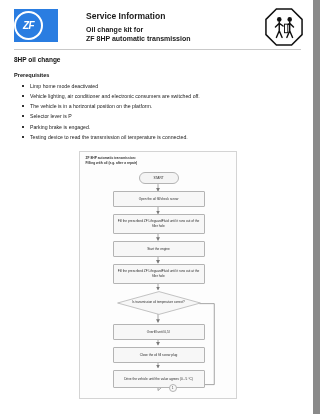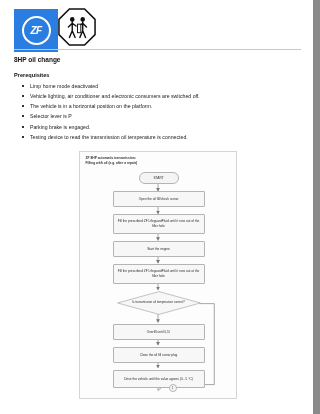--- a/index.html
+++ b/index.html
@@ -26,25 +26,25 @@
   .header {
     position: relative;
     display: flex;
     align-items: flex-start;
     padding: 9px 10px 0 14px;
     height: 48px;
     box-sizing: border-box;
   }
   .logo {
     width: 44px;
-    height: 43px;
+    height: 33px;
     background: #2a7de1;
     display: flex;
     align-items: center;
-    justify-content: center;
+    justify-content: flex-start;
     flex: 0 0 auto;
   }
   .logo-circle {
     width: 25px;
     height: 25px;
     border-radius: 50%;
     border: 2px solid #ffffff;
     display: flex;
     align-items: center;
     justify-content: center;
@@ -224,20 +224,25 @@
 <div class="page">
 
   <div class="header">
 
     <div class="logo">
       <div class="logo-circle">
         <span class="logo-text">ZF</span>
       </div>
     </div>
 
+    <div class="header-titles">
+      <div class="title-main">Service Information</div>
+      <div class="title-sub">Oil change kit for</div>
+      <div class="title-sub">ZF 8HP automatic transmission</div>
+    </div>
 
     <div class="octagon-mark">
       <svg viewBox="0 0 40 40" width="38" height="38">
         <polygon points="12,1 28,1 39,12 39,28 28,39 12,39 1,28 1,12" fill="#ffffff" stroke="#111111" stroke-width="1.6"></polygon>
 
         <circle cx="15" cy="12" r="2.4" fill="#111111"></circle>
         <path d="M15 14.5 L15 24 M15 16 L11 20 M15 16 L19 19 M15 24 L12 31 M15 24 L18 31" stroke="#111111" stroke-width="1.5" fill="none" stroke-linecap="round"></path>
 
         <circle cx="26" cy="12" r="2.4" fill="#111111"></circle>
         <path d="M26 14.5 L26 24 M26 16 L22 19 M26 16 L30 20 M26 24 L23 31 M26 24 L29 31" stroke="#111111" stroke-width="1.5" fill="none" stroke-linecap="round"></path>

